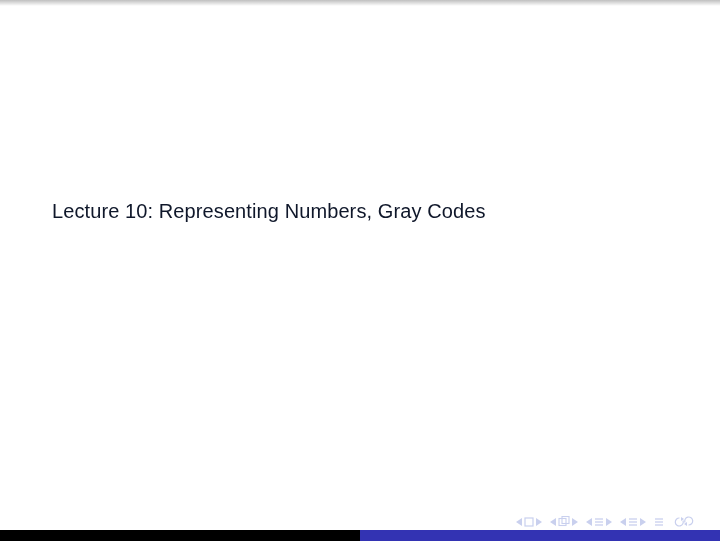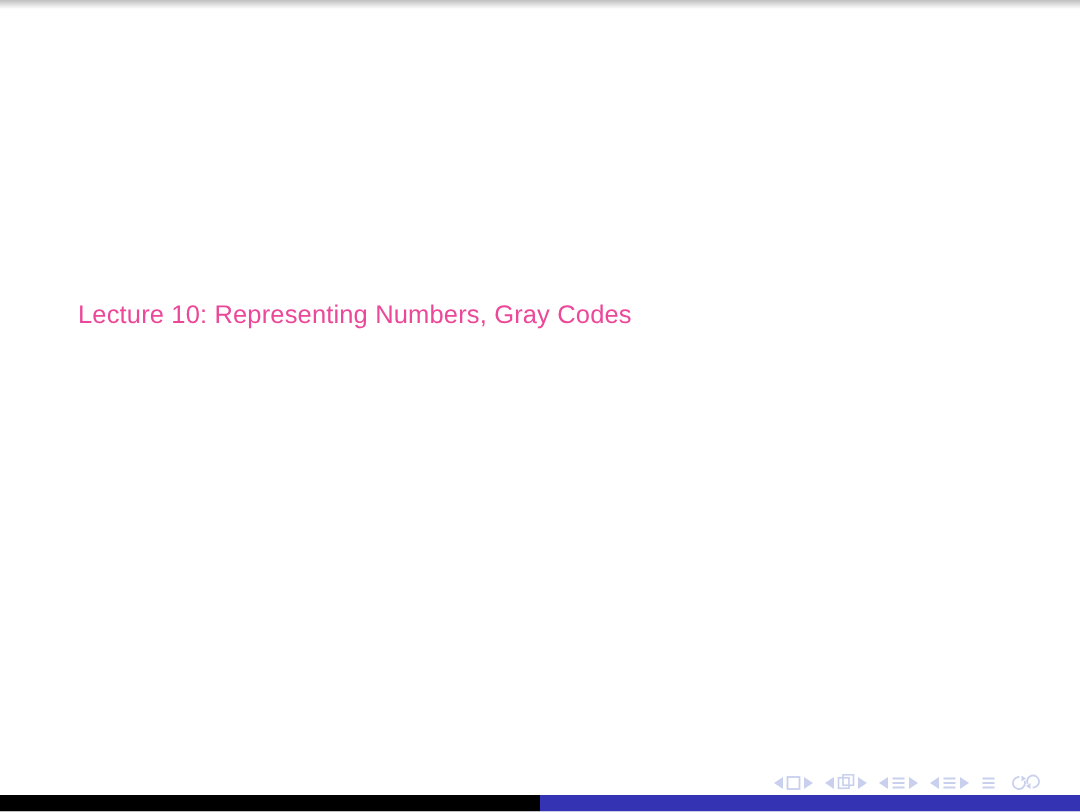--- a/index.html
+++ b/index.html
@@ -24,22 +24,22 @@
     top: 0;
     left: 0;
     right: 0;
     bottom: 0;
     padding: 0;
   }
   .title {
     position: absolute;
     left: 52px;
     top: 200px;
-    font-size: 17px;
-    color: #ec4899;
+    font-size: 20px;
+    color: #0f172a;
     font-weight: 400;
     letter-spacing: 0.1px;
   }
   .footer {
     position: absolute;
     bottom: 0;
     left: 0;
     right: 0;
     height: 30px;
   }

